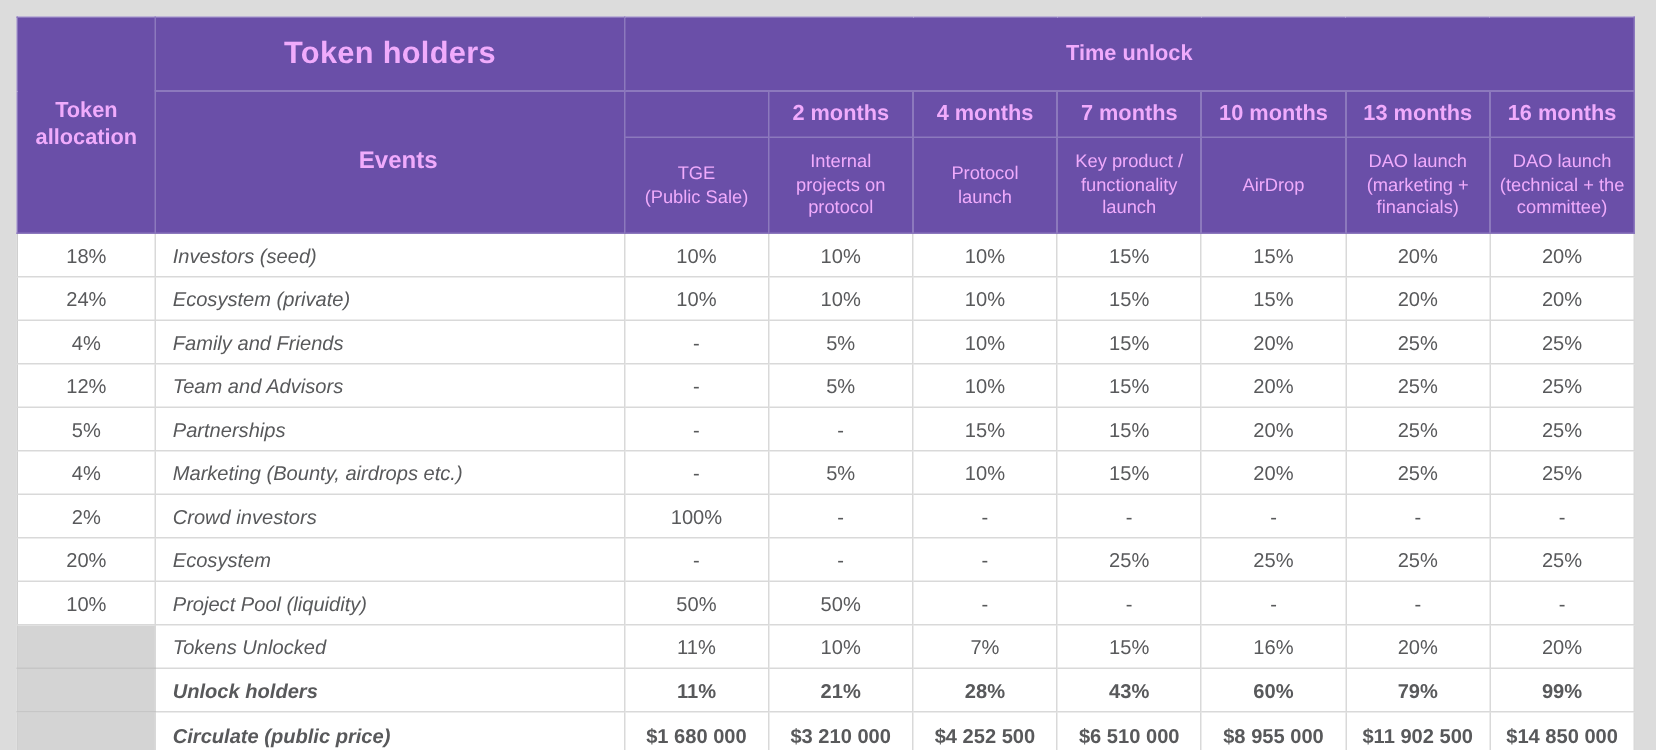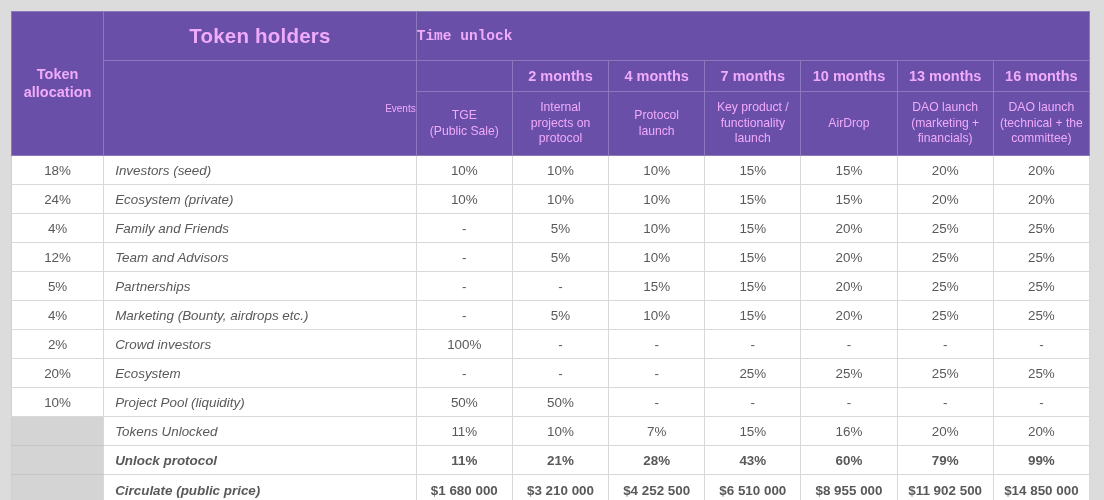--- a/index.html
+++ b/index.html
@@ -48,35 +48,34 @@
     padding: 4px 3px;
   }
   th.holders-head {
     font-size: 20.5px;
     text-align: center;
     height: 49px;
     letter-spacing: .2px;
   }
   th.timeunlock-head {
     font-size: 14.5px;
-    text-align: left;
+    text-align: center;
     height: 37px;
-    font-family: Liberation Mono, monospace;
   }
   th.month-head {
     font-size: 14.5px;
     text-align: center;
     height: 31px;
     margin-left: 14px;
   }
   th.month-head.blank { font-size: 0; }
   th.events-head {
-    font-size: 10px;
-    font-weight: normal;
-    text-align: right;
+    font-size: 16px;
+    font-weight: bold;
+    text-align: center;
     padding-left: 11px;
     height: 64px;
   }
   th.event-desc {
     font-size: 12.2px;
     font-weight: normal;
     text-align: center;
     line-height: 1.30;
     padding: 3px 4px;
     height: 64px;
@@ -272,21 +271,21 @@
           <td class="num">11%</td>
           <td class="num">10%</td>
           <td class="num">7%</td>
           <td class="num">15%</td>
           <td class="num">16%</td>
           <td class="num">20%</td>
           <td class="num">20%</td>
         </tr>
         <tr class="r-progress">
           <td class="alloc alloc-empty"></td>
-          <td class="event">Unlock protocol</td>
+          <td class="event">Unlock holders</td>
           <td class="num">11%</td>
           <td class="num">21%</td>
           <td class="num">28%</td>
           <td class="num">43%</td>
           <td class="num">60%</td>
           <td class="num">79%</td>
           <td class="num">99%</td>
         </tr>
         <tr class="r-circulate">
           <td class="alloc alloc-empty"></td>

